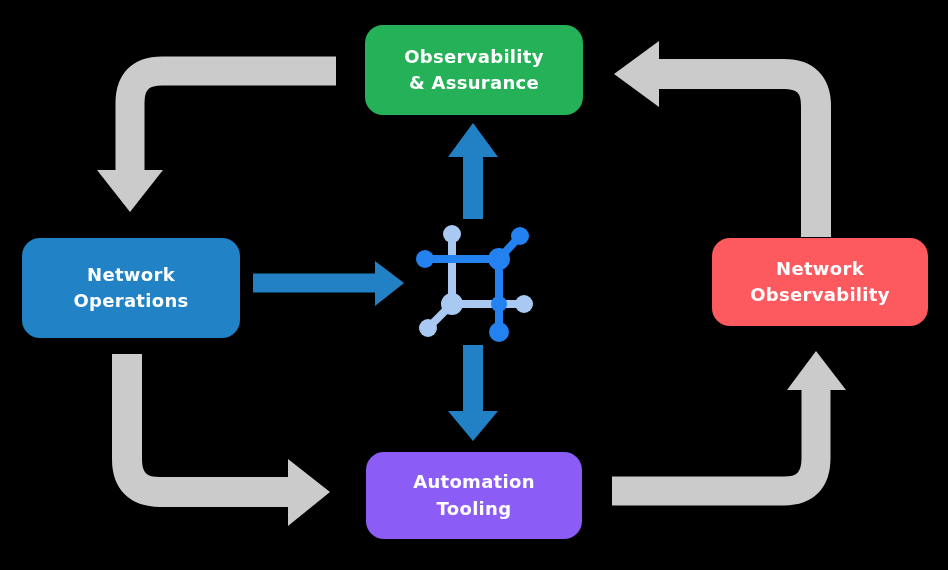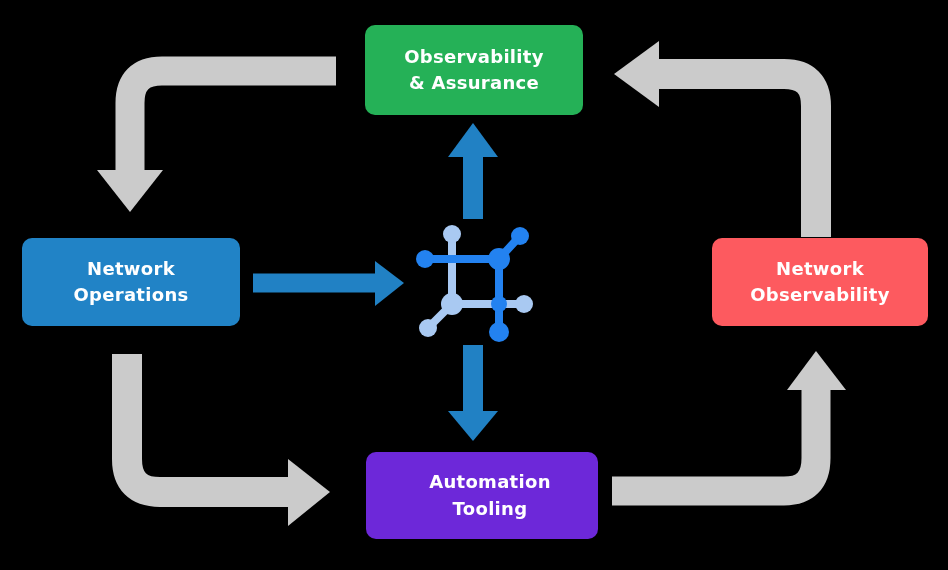--- a/index.html
+++ b/index.html
@@ -17,37 +17,37 @@
     height: 570px;
     background: #000000;
   }
   .layer-svg {
     position: absolute;
     left: 0;
     top: 0;
   }
   .node {
     position: absolute;
-    border-radius: 10px;
+    border-radius: 18px;
     display: flex;
     align-items: center;
     justify-content: center;
   }
   .node .label {
     display: block;
     width: 160px;
     text-align: center;
     color: #ffffff;
     font-size: 18px;
     font-weight: 600;
     letter-spacing: 0.3px;
     line-height: 1.45;
   }
   .node-top    { left: 365px; top: 25px;  width: 218px; height: 90px; }
-  .node-left   { left: 22px;  top: 238px; width: 218px; height: 88px; }
+  .node-left   { left: 22px;  top: 238px; width: 218px; height: 100px; }
   .node-right  { left: 712px; top: 238px; width: 216px; height: 88px; }
   .node-bottom { left: 366px; top: 452px; width: 216px; height: 87px; }
 </style>
 </head>
 <body>
 
 <div class="diagram">
 
   <svg class="layer-svg" width="948" height="570" viewBox="0 0 948 570">
 
@@ -116,17 +116,17 @@
   </div>
 
   <div class="node node-left" style="background: rgb(33, 131, 198);">
     <span class="label">Network Operations</span>
   </div>
 
   <div class="node node-right" style="background: rgb(253, 90, 95);">
     <span class="label">Network Observability</span>
   </div>
 
-  <div class="node node-bottom" style="background: #6d28d9; padding-left: 16px;">
+  <div class="node node-bottom" style="background: #8b5cf6;">
     <span class="label">Automation Tooling</span>
   </div>
 
 </div>
 
 </body></html>

